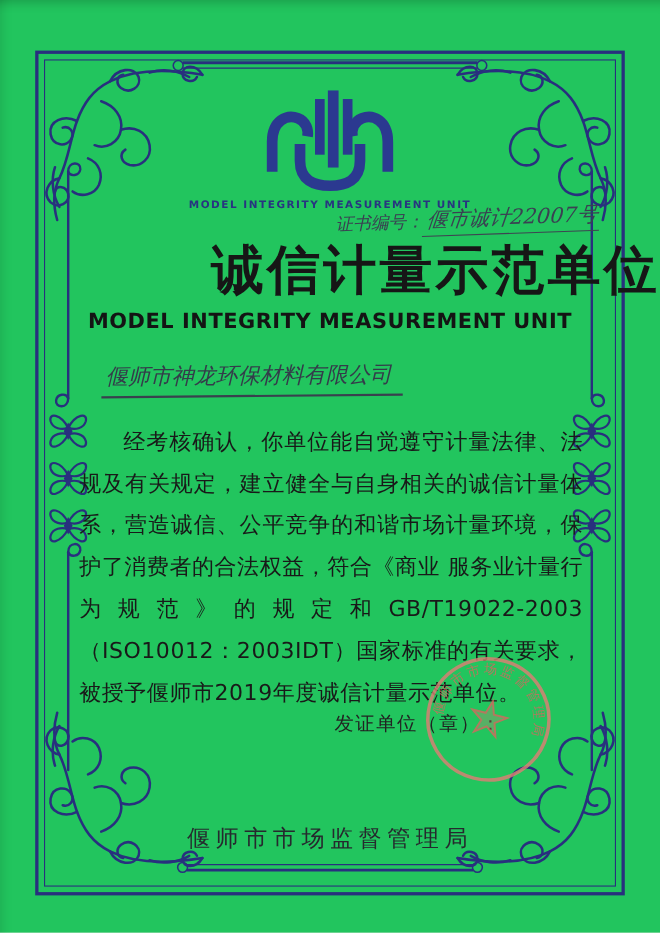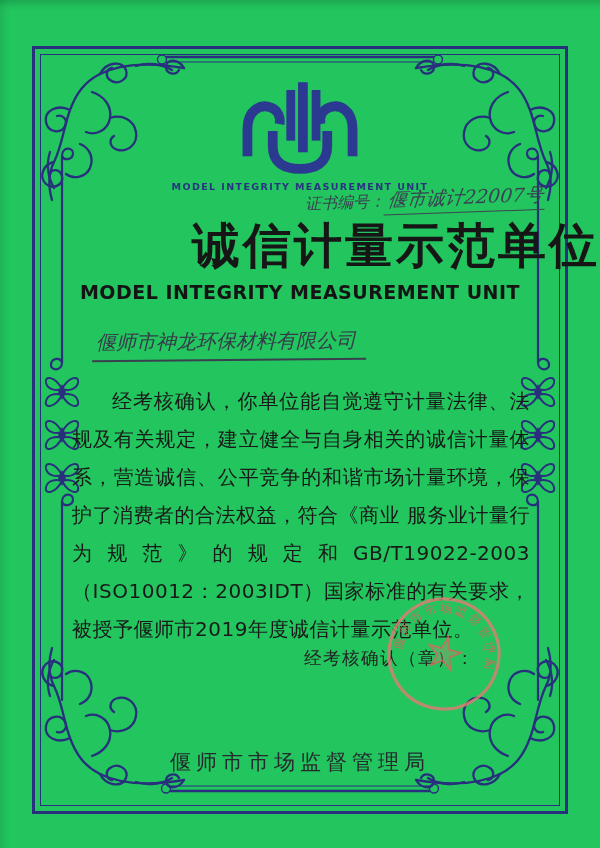--- a/index.html
+++ b/index.html
@@ -113,21 +113,21 @@
     <span>证书编号：</span><span class="hand">偃市诚计22007号</span>
   </div>
 
   <h1 class="title">诚信计量示范单位</h1>
   <div class="subtitle">MODEL INTEGRITY MEASUREMENT UNIT</div>
 
   <div class="recipient">偃师市神龙环保材料有限公司</div>
 
   <p class="body-text">经考核确认，你单位能自觉遵守计量法律、法规及有关规定，建立健全与自身相关的诚信计量体系，营造诚信、公平竞争的和谐市场计量环境，保护了消费者的合法权益，符合《商业 服务业计量行为规范》的规定和GB/T19022-2003（ISO10012：2003IDT）国家标准的有关要求，被授予偃师市2019年度诚信计量示范单位。</p>
 
-  <div class="issuer">经考核确认（章）：</div>
+  <div class="issuer">发证单位（章）：</div>
 
   <svg class="seal" viewBox="0 0 122 124">
     <defs>
       <path id="sealArc" d="M -39.5,14.4 A 42,42 0 1 1 39.5,14.4"></path>
     </defs>
     <g transform="translate(61,62) rotate(14)" opacity="0.82">
       <circle cx="0" cy="0" r="55" fill="none" stroke="#dd7e74" stroke-width="3.2"></circle>
       <path d="M0,-17 L3.82,-5.26 L16.17,-5.25 L6.18,2.01 L9.99,13.75 L0,6.5 L-9.99,13.75 L-6.18,2.01 L-16.17,-5.25 L-3.82,-5.26 Z" fill="#e08078" fill-opacity="0.35" stroke="#d4685f" stroke-width="1.8"></path>
       <text font-size="12" letter-spacing="2.5" fill="#d4685f" font-family="DejaVu Sans, sans-serif" text-anchor="middle">
         <textPath href="#sealArc" startOffset="50%">偃师市市场监督管理局</textPath>

